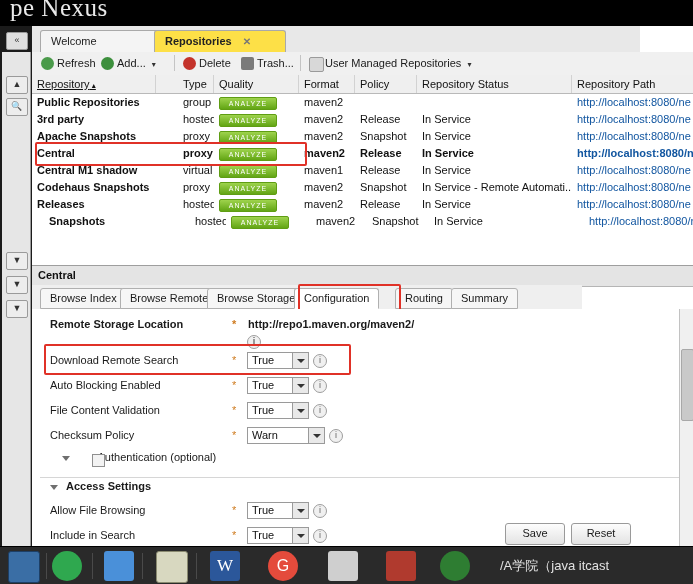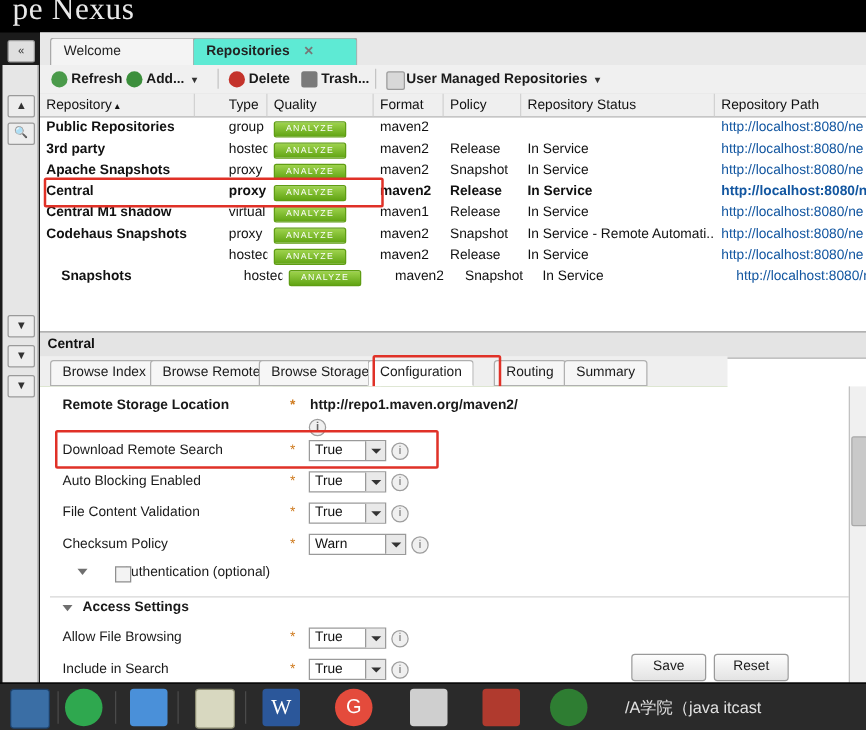--- a/index.html
+++ b/index.html
@@ -12,28 +12,28 @@
 
   
   .rail{position:absolute;left:0;top:26px;width:32px;height:520px;background:#1b1b1b;}
   .rail-btn{position:absolute;left:6px;width:20px;height:16px;background:#dfdfdf;border:1px solid #9a9a9a;border-radius:2px;color:#333;font-size:9px;line-height:14px;text-align:center;}
   .rail-tall{position:absolute;left:2px;top:26px;width:28px;height:498px;background:#e6e6e6;border-right:1px solid #9a9a9a;}
 
   
   .app{position:absolute;left:32px;top:26px;width:661px;height:520px;background:#fff;}
 
   
-  .tabstrip{position:absolute;left:0;top:0;width:661px;height:26px;background:#e8e8e8;border-bottom:3px solid #ec4899;}
+  .tabstrip{position:absolute;left:0;top:0;width:608px;height:26px;background:#e8e8e8;border-bottom:3px solid #ec4899;}
   .tab{position:absolute;top:4px;height:21px;background:#f4f4f4;border:1px solid #a9a9a9;border-bottom:none;border-radius:3px 3px 0 0;padding:0 10px;line-height:21px;font-size:11px;color:#222;}
-  .tab.active{background:#5eead4;font-weight:bold;}
+  .tab.active{background:#fde047;font-weight:bold;}
   .tab .x{margin-left:8px;color:#777;font-size:10px;}
 
   
   .toolbar{position:absolute;left:0;top:26px;width:661px;height:23px;background:#f0f0f0;border-bottom:1px solid #b5b5b5;}
-  .tbtn{position:absolute;top:3px;height:17px;line-height:17px;font-size:11px;color:#1a1a1a;padding-left:17px;font-weight:bold;}
+  .tbtn{position:absolute;top:3px;height:17px;line-height:17px;font-size:11px;color:#1a1a1a;padding-left:17px;}
   .tbtn .gi{position:absolute;left:1px;top:2px;width:13px;height:13px;border-radius:2px;}
   .sep{position:absolute;top:3px;width:1px;height:16px;background:#c4c4c4;}
   .caret{font-size:8px;color:#333;margin-left:3px;}
 
   
   .grid{position:absolute;left:0;top:49px;width:661px;height:190px;background:#fff;}
   .ghead{position:absolute;left:0;top:0;width:661px;height:18px;background:#efefef;border-bottom:1px solid #b9b9b9;}
   .gh{position:absolute;top:0;height:18px;line-height:18px;font-size:11px;color:#111;padding-left:5px;border-right:1px solid #d2d2d2;box-sizing:border-box;white-space:nowrap;overflow:hidden;}
   .grow{position:absolute;left:0;width:661px;height:17px;font-size:11px;}
   .gc{position:absolute;top:0;height:17px;line-height:17px;padding-left:5px;box-sizing:border-box;white-space:nowrap;overflow:hidden;}
@@ -135,21 +135,21 @@
       <div class="sep" style="left:268px;"></div>
       <div class="tbtn" style="left:276px;">
         <span class="gi" style="background:#d8d8d8;border:1px solid #9a9a9a;"></span>
         <span>User Managed Repositories</span>
         <span class="caret">▾</span>
       </div>
     </div>
 
     <div class="grid">
       <div class="ghead">
-        <div class="gh" style="left:0;width:124px;">
+        <div class="gh" style="left:0;width:124px;text-decoration:underline;">
           <span>Repository</span><span style="font-size:8px;"> ▴</span>
         </div>
         <div class="gh" style="left:146px;width:36px;">Type</div>
         <div class="gh" style="left:182px;width:85px;">Quality</div>
         <div class="gh" style="left:267px;width:56px;">Format</div>
         <div class="gh" style="left:323px;width:62px;">Policy</div>
         <div class="gh" style="left:385px;width:155px;">Repository Status</div>
         <div class="gh" style="left:540px;width:121px;border-right:none;">Repository Path</div>
       </div>
 
@@ -207,20 +207,21 @@
         <div class="gc bold" style="left:0;width:146px;">Codehaus Snapshots</div>
         <div class="gc" style="left:146px;width:36px;">proxy</div>
         <div class="gc" style="left:182px;width:85px;"><span class="pill">ANALYZE</span></div>
         <div class="gc" style="left:267px;width:56px;">maven2</div>
         <div class="gc" style="left:323px;width:62px;">Snapshot</div>
         <div class="gc" style="left:385px;width:155px;">In Service - Remote Automati...</div>
         <div class="gc link" style="left:540px;width:121px;">http://localhost:8080/ne</div>
       </div>
 
       <div class="grow" style="top:121px;">
+        <div class="gc bold" style="left:0;width:146px;">Releases</div>
         <div class="gc" style="left:146px;width:36px;">hosted</div>
         <div class="gc" style="left:182px;width:85px;"><span class="pill">ANALYZE</span></div>
         <div class="gc" style="left:267px;width:56px;">maven2</div>
         <div class="gc" style="left:323px;width:62px;">Release</div>
         <div class="gc" style="left:385px;width:155px;">In Service</div>
         <div class="gc link" style="left:540px;width:121px;">http://localhost:8080/ne</div>
       </div>
 
       <div class="grow" style="top:138px;margin-left:12px;">
         <div class="gc bold" style="left:0;width:146px;">Snapshots</div>

